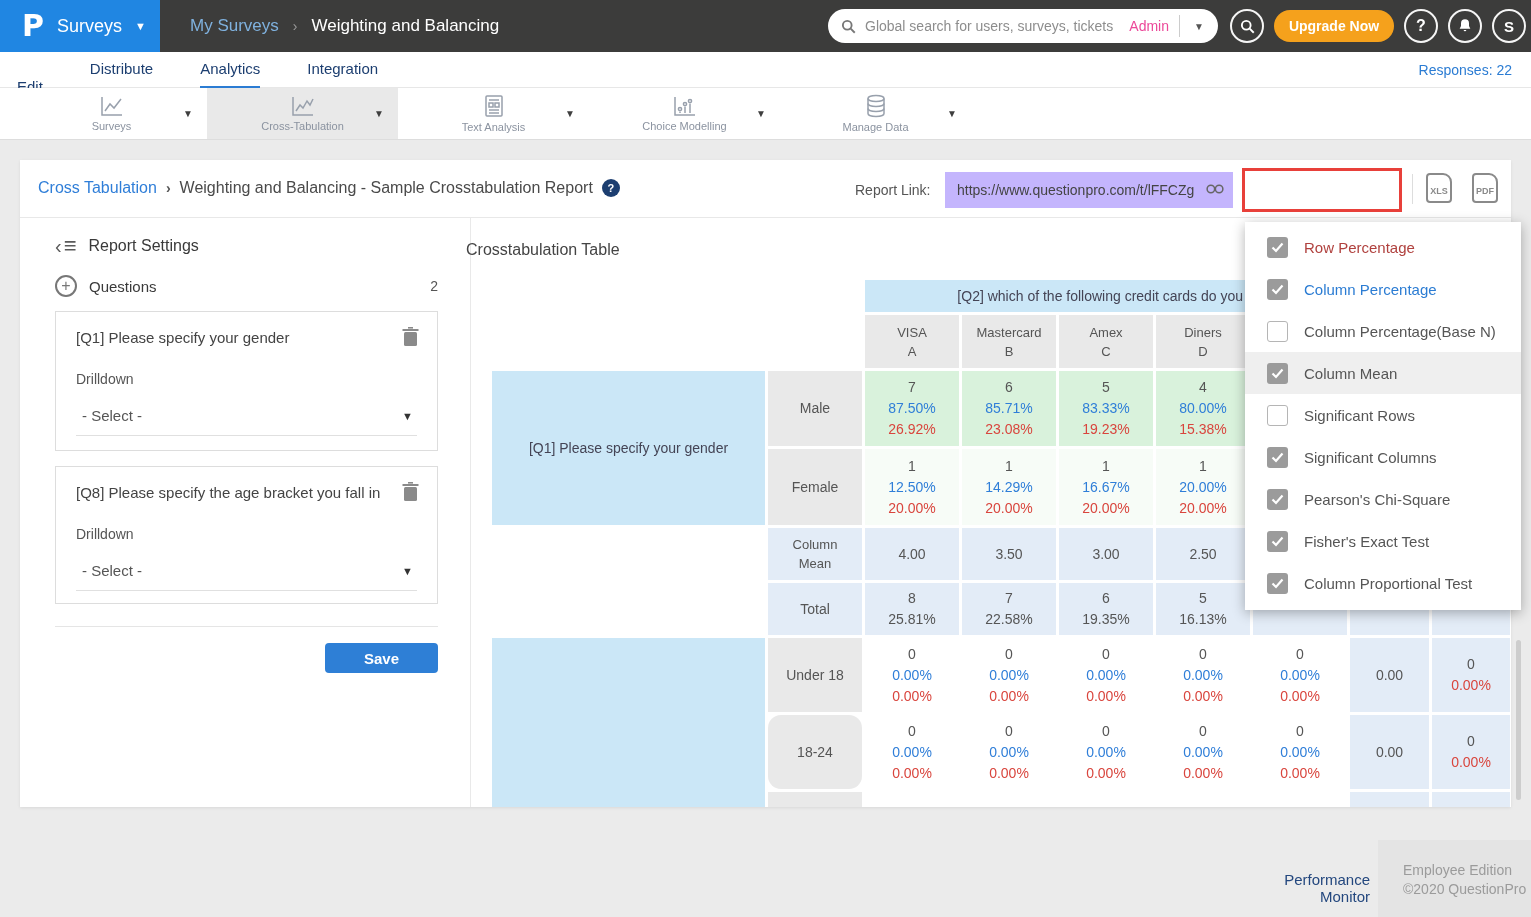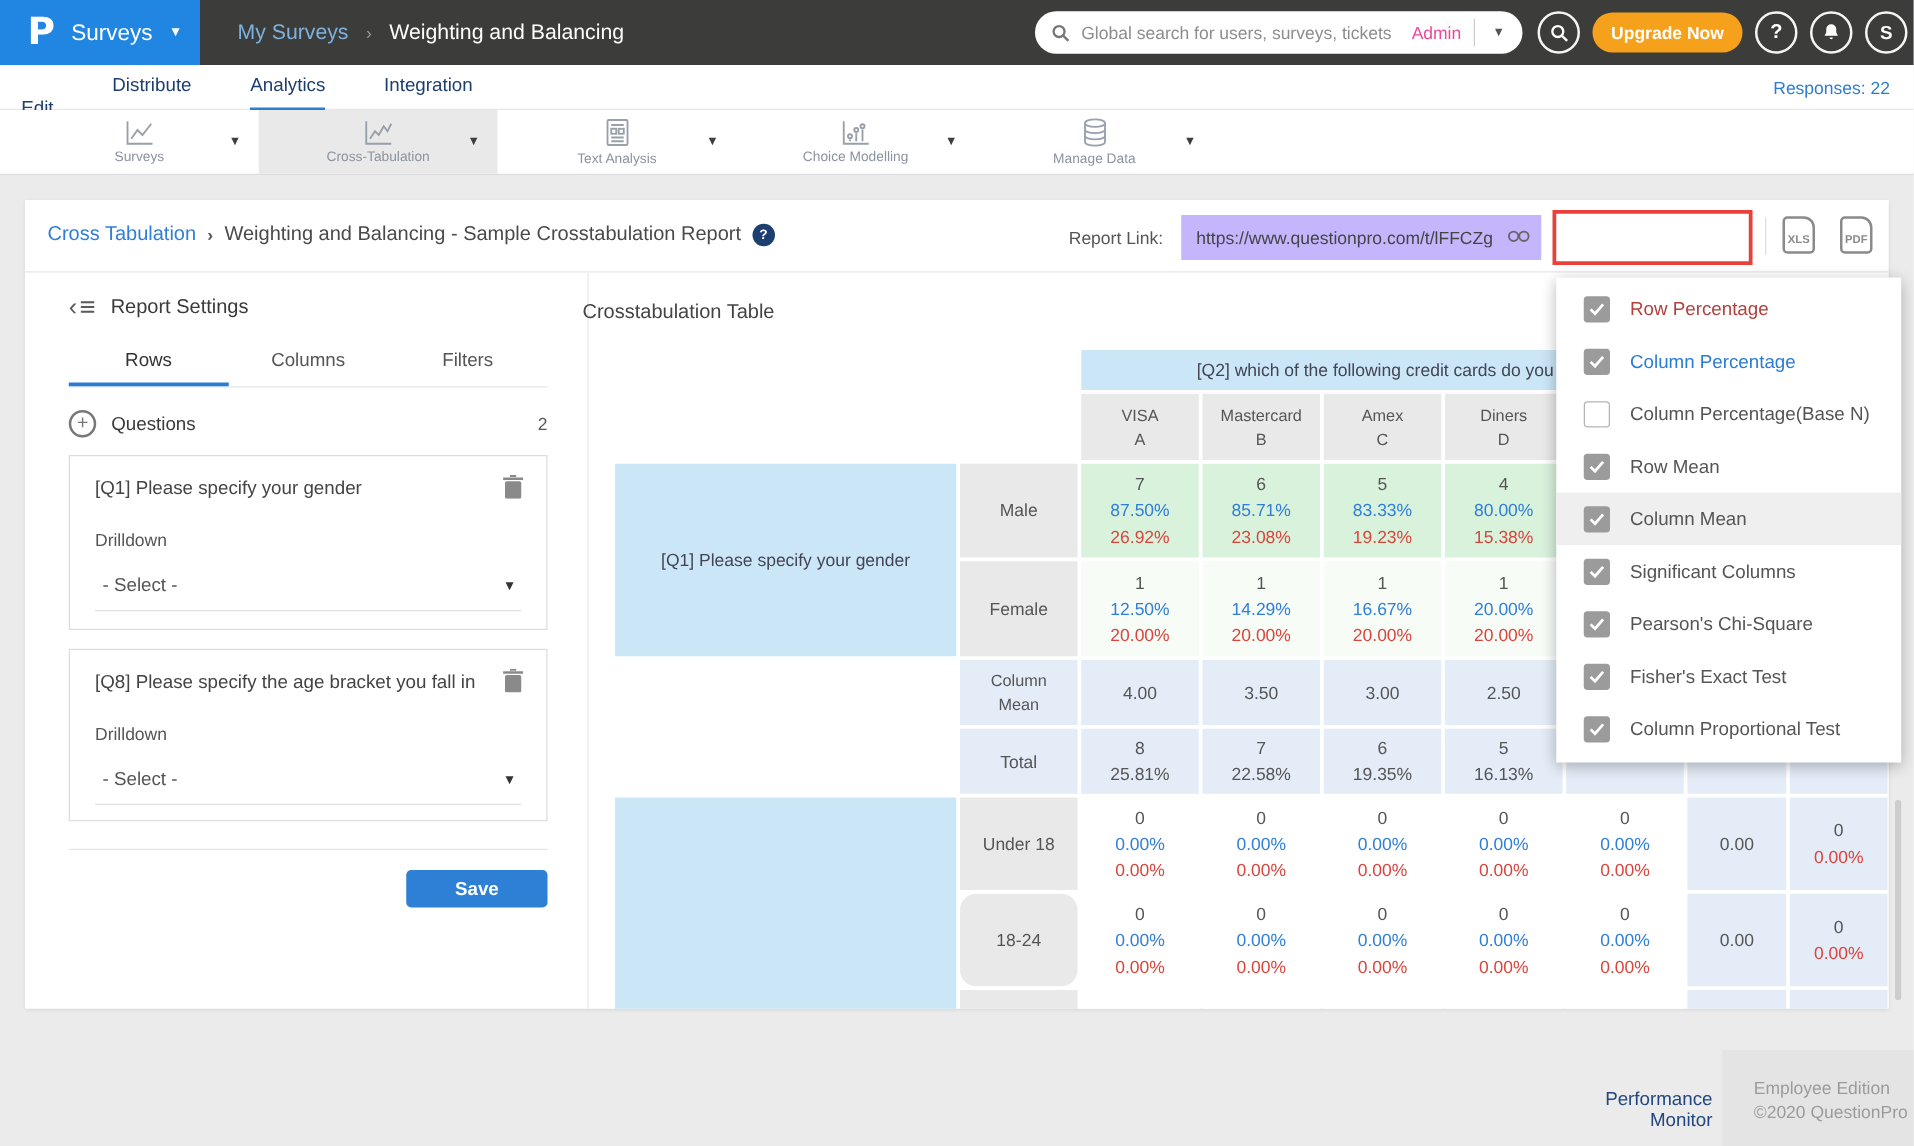--- a/index.html
+++ b/index.html
@@ -258,25 +258,20 @@
   </div>
 
   <div class="left-panel">
     <div class="lp-head">
       <span class="collapse-ico">
           <span class="chev">‹</span>
           <span class="burger">≡</span>
         </span>
       <span class="lp-title">Report Settings</span>
     </div>
-    <div class="lp-tabs">
-      <div class="lp-tab active">Rows</div>
-      <div class="lp-tab">Columns</div>
-      <div class="lp-tab">Filters</div>
-    </div>
     <div class="q-row">
       <span class="plus-circle">+</span>
       <span class="q-label">Questions</span>
       <span class="q-count">2</span>
     </div>
 
     <div class="q-card">
       <div class="qtext">[Q1] Please specify your gender</div>
       <span class="trash-btn">
         <svg width="17" height="19" viewBox="0 0 17 19" fill="currentColor">
@@ -531,35 +526,31 @@
         <svg width="13" height="11" viewBox="0 0 13 11" fill="none" stroke="#fff" stroke-width="2.2">
           <path d="M1.5 5.5l3.5 3.5 6.5-7.5"></path>
         </svg>
       </span>
     <span class="opt-lbl blue">Column Percentage</span>
   </div>
   <div class="opt-item">
     <span class="chk off"></span>
     <span class="opt-lbl">Column Percentage(Base N)</span>
   </div>
-  <div class="opt-item">
-    <span class="chk on">
-        <svg width="13" height="11" viewBox="0 0 13 11" fill="none" stroke="#fff" stroke-width="2.2">
-          <path d="M1.5 5.5l3.5 3.5 6.5-7.5"></path>
-        </svg>
-      </span>
-    <span class="opt-lbl">Row Mean</span>
-  </div>
   <div class="opt-item hover">
     <span class="chk on">
         <svg width="13" height="11" viewBox="0 0 13 11" fill="none" stroke="#fff" stroke-width="2.2">
           <path d="M1.5 5.5l3.5 3.5 6.5-7.5"></path>
         </svg>
       </span>
     <span class="opt-lbl">Column Mean</span>
+  </div>
+  <div class="opt-item">
+    <span class="chk off"></span>
+    <span class="opt-lbl">Significant Rows</span>
   </div>
   <div class="opt-item">
     <span class="chk on">
         <svg width="13" height="11" viewBox="0 0 13 11" fill="none" stroke="#fff" stroke-width="2.2">
           <path d="M1.5 5.5l3.5 3.5 6.5-7.5"></path>
         </svg>
       </span>
     <span class="opt-lbl">Significant Columns</span>
   </div>
   <div class="opt-item">

